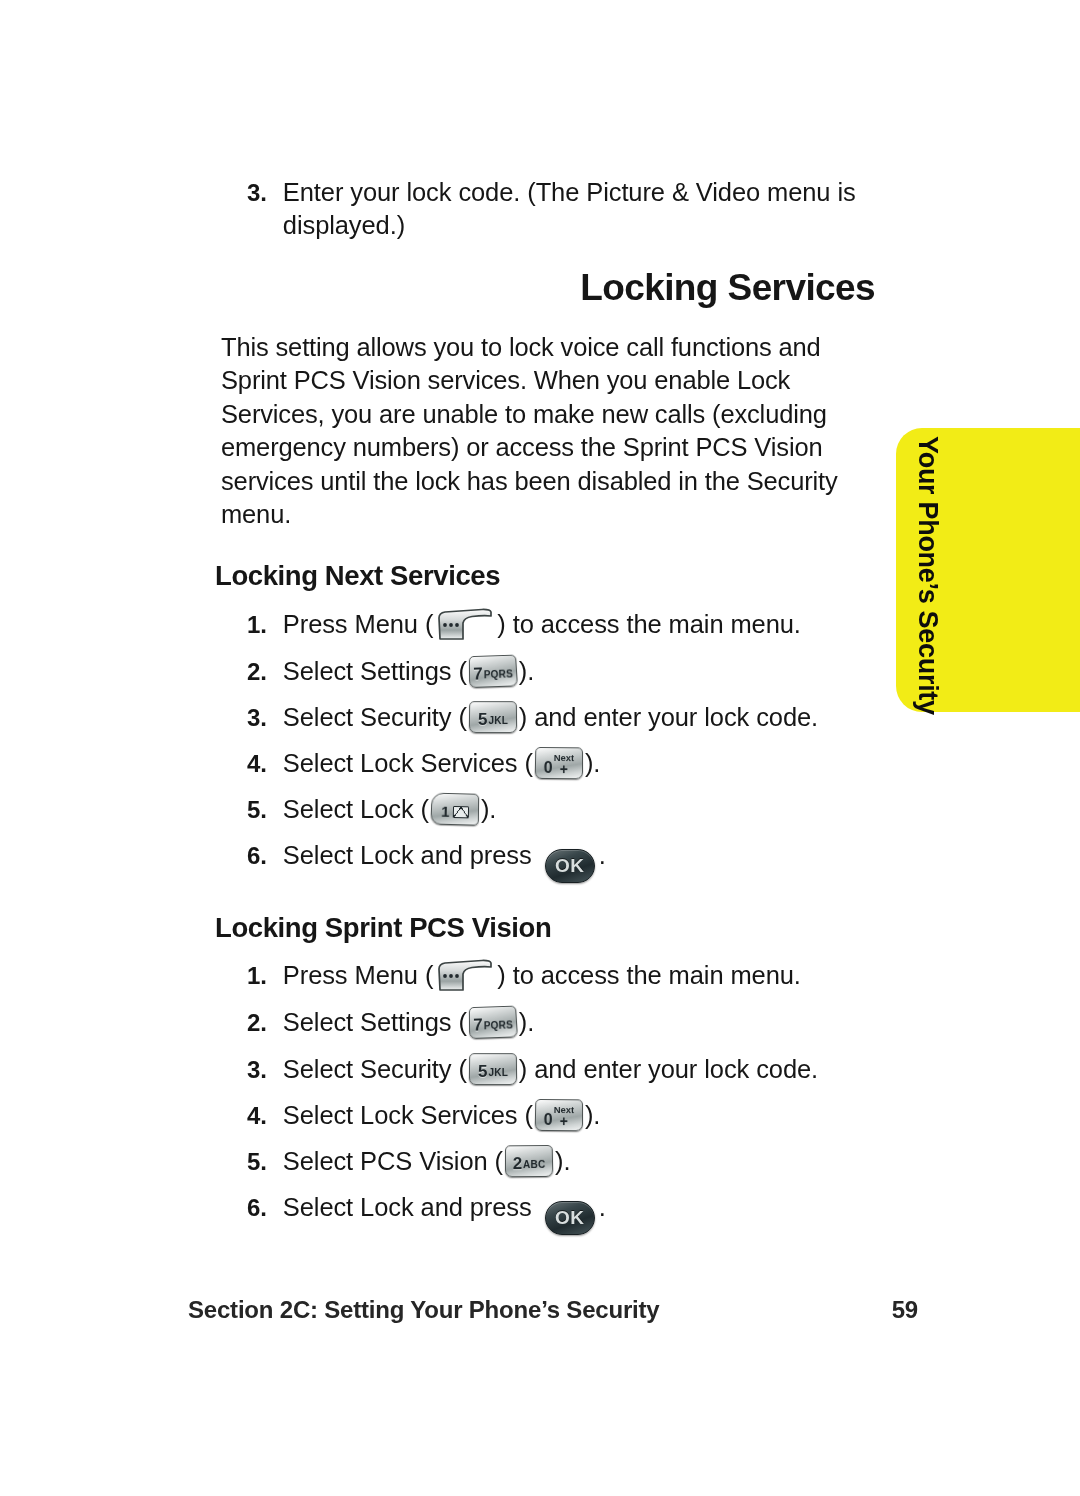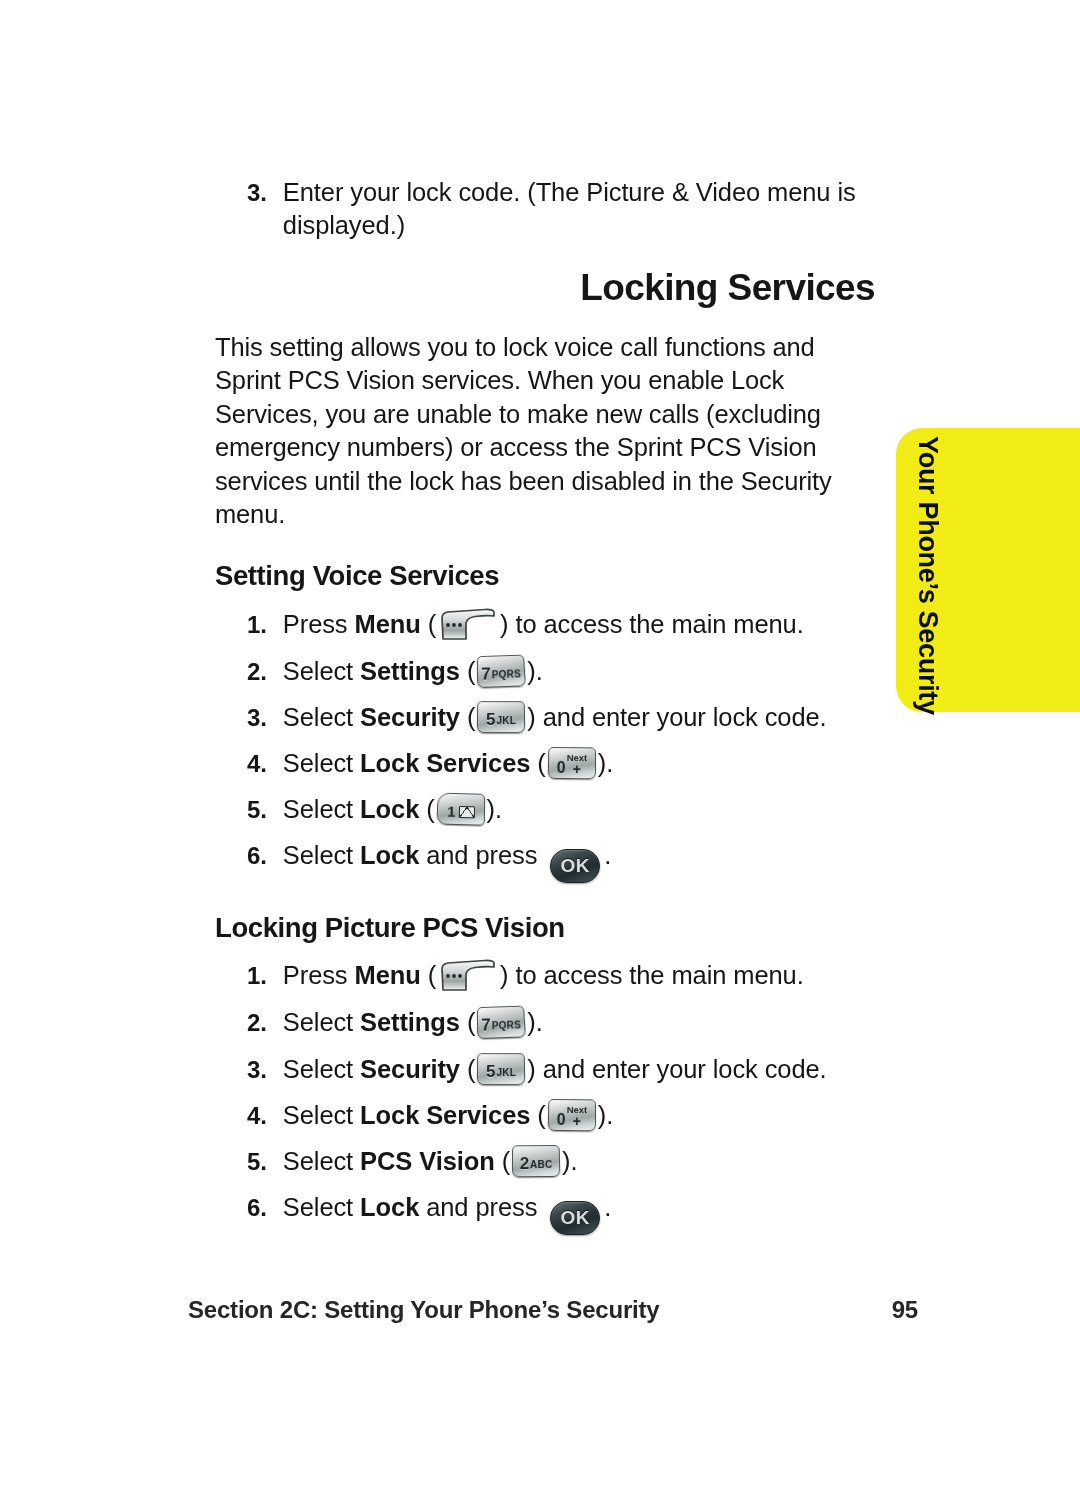--- a/index.html
+++ b/index.html
@@ -48,21 +48,21 @@
     padding-left: 32px;
     box-sizing: border-box;
     padding-top: 1px;
   }
   .step-body {
     flex: 1 1 auto;
     margin-left: 16px;
   }
   .step.tight { margin-bottom: 13px; }
 
-  b, strong { font-weight: bold; }
+  b, strong { font-weight: normal; }
 
   
   .h1 {
     font-size: 37px;
     font-weight: bold;
     letter-spacing: -0.6px;
     margin: 26px 0 22px 0;
     line-height: 1.1;
     text-align: right;
   }
@@ -70,21 +70,21 @@
     font-size: 27.5px;
     font-weight: bold;
     letter-spacing: -0.4px;
     margin: 30px 0 16px 0;
     line-height: 1.1;
   }
   .para {
     font-size: 25.5px;
     line-height: 1.31;
     letter-spacing: -0.15px;
-    margin: 0 0 4px 0;
+    margin: 0 0 4px 6px;
     width: 645px;
   }
 
   
   .key {
     display: inline-block;
     vertical-align: -7px;
     position: relative;
     margin: 0 2px;
     user-select: none;
@@ -245,21 +245,21 @@
 
     <div class="step">
       <span class="step-num">3.</span>
       <span class="step-body">Enter your lock code. (The Picture &amp; Video menu is displayed.)</span>
     </div>
 
     <div class="h1">Locking Services</div>
 
     <p class="para">This setting allows you to lock voice call functions and Sprint PCS Vision services. When you enable Lock Services, you are unable to make new calls (excluding emergency numbers) or access the Sprint PCS Vision services until the lock has been disabled in the Security menu.</p>
 
-    <div class="h2">Setting Voice Services</div>
+    <div class="h2">Locking Next Services</div>
 
     <div class="step tight">
       <span class="step-num">1.</span>
       <span class="step-body"><span>Press </span><b>Menu</b><span> (</span><span class="key key-menu"><svg width="58" height="34" viewBox="0 0 58 34">
               <defs>
                 <linearGradient id="mg" x1="0" y1="0" x2="0" y2="1">
                   <stop offset="0%" stop-color="#fbfbfb"></stop>
                   <stop offset="35%" stop-color="#d5d9d9"></stop>
                   <stop offset="70%" stop-color="#9aa3a3"></stop>
                   <stop offset="100%" stop-color="#eef1f1"></stop>
@@ -290,21 +290,21 @@
     <div class="step tight">
       <span class="step-num">5.</span>
       <span class="step-body"><span>Select </span><b>Lock</b><span> (</span><span class="key key-num key-1"><span class="kl"><span class="one">1</span><span class="env"></span></span></span><span>)</span><span>.</span></span>
     </div>
 
     <div class="step tight">
       <span class="step-num">6.</span>
       <span class="step-body"><span>Select </span><b>Lock</b><span> and press </span><span class="key key-ok">OK</span><span>.</span></span>
     </div>
 
-    <div class="h2">Locking Picture PCS Vision</div>
+    <div class="h2">Locking Sprint PCS Vision</div>
 
     <div class="step tight">
       <span class="step-num">1.</span>
       <span class="step-body"><span>Press </span><b>Menu</b><span> (</span><span class="key key-menu"><svg width="58" height="34" viewBox="0 0 58 34">
               <defs>
                 <linearGradient id="mg2" x1="0" y1="0" x2="0" y2="1">
                   <stop offset="0%" stop-color="#fbfbfb"></stop>
                   <stop offset="35%" stop-color="#d5d9d9"></stop>
                   <stop offset="70%" stop-color="#9aa3a3"></stop>
                   <stop offset="100%" stop-color="#eef1f1"></stop>
@@ -343,16 +343,16 @@
     </div>
 
   </div>
 
   <div class="side-tab" style="background: rgb(242, 236, 22);">
     <div class="side-tab-label">Your Phone’s Security</div>
   </div>
 
   <div class="footer">
     <div>Section 2C: Setting Your Phone’s Security</div>
-    <div>95</div>
+    <div>59</div>
   </div>
 
 </div>
 
 </body></html>

